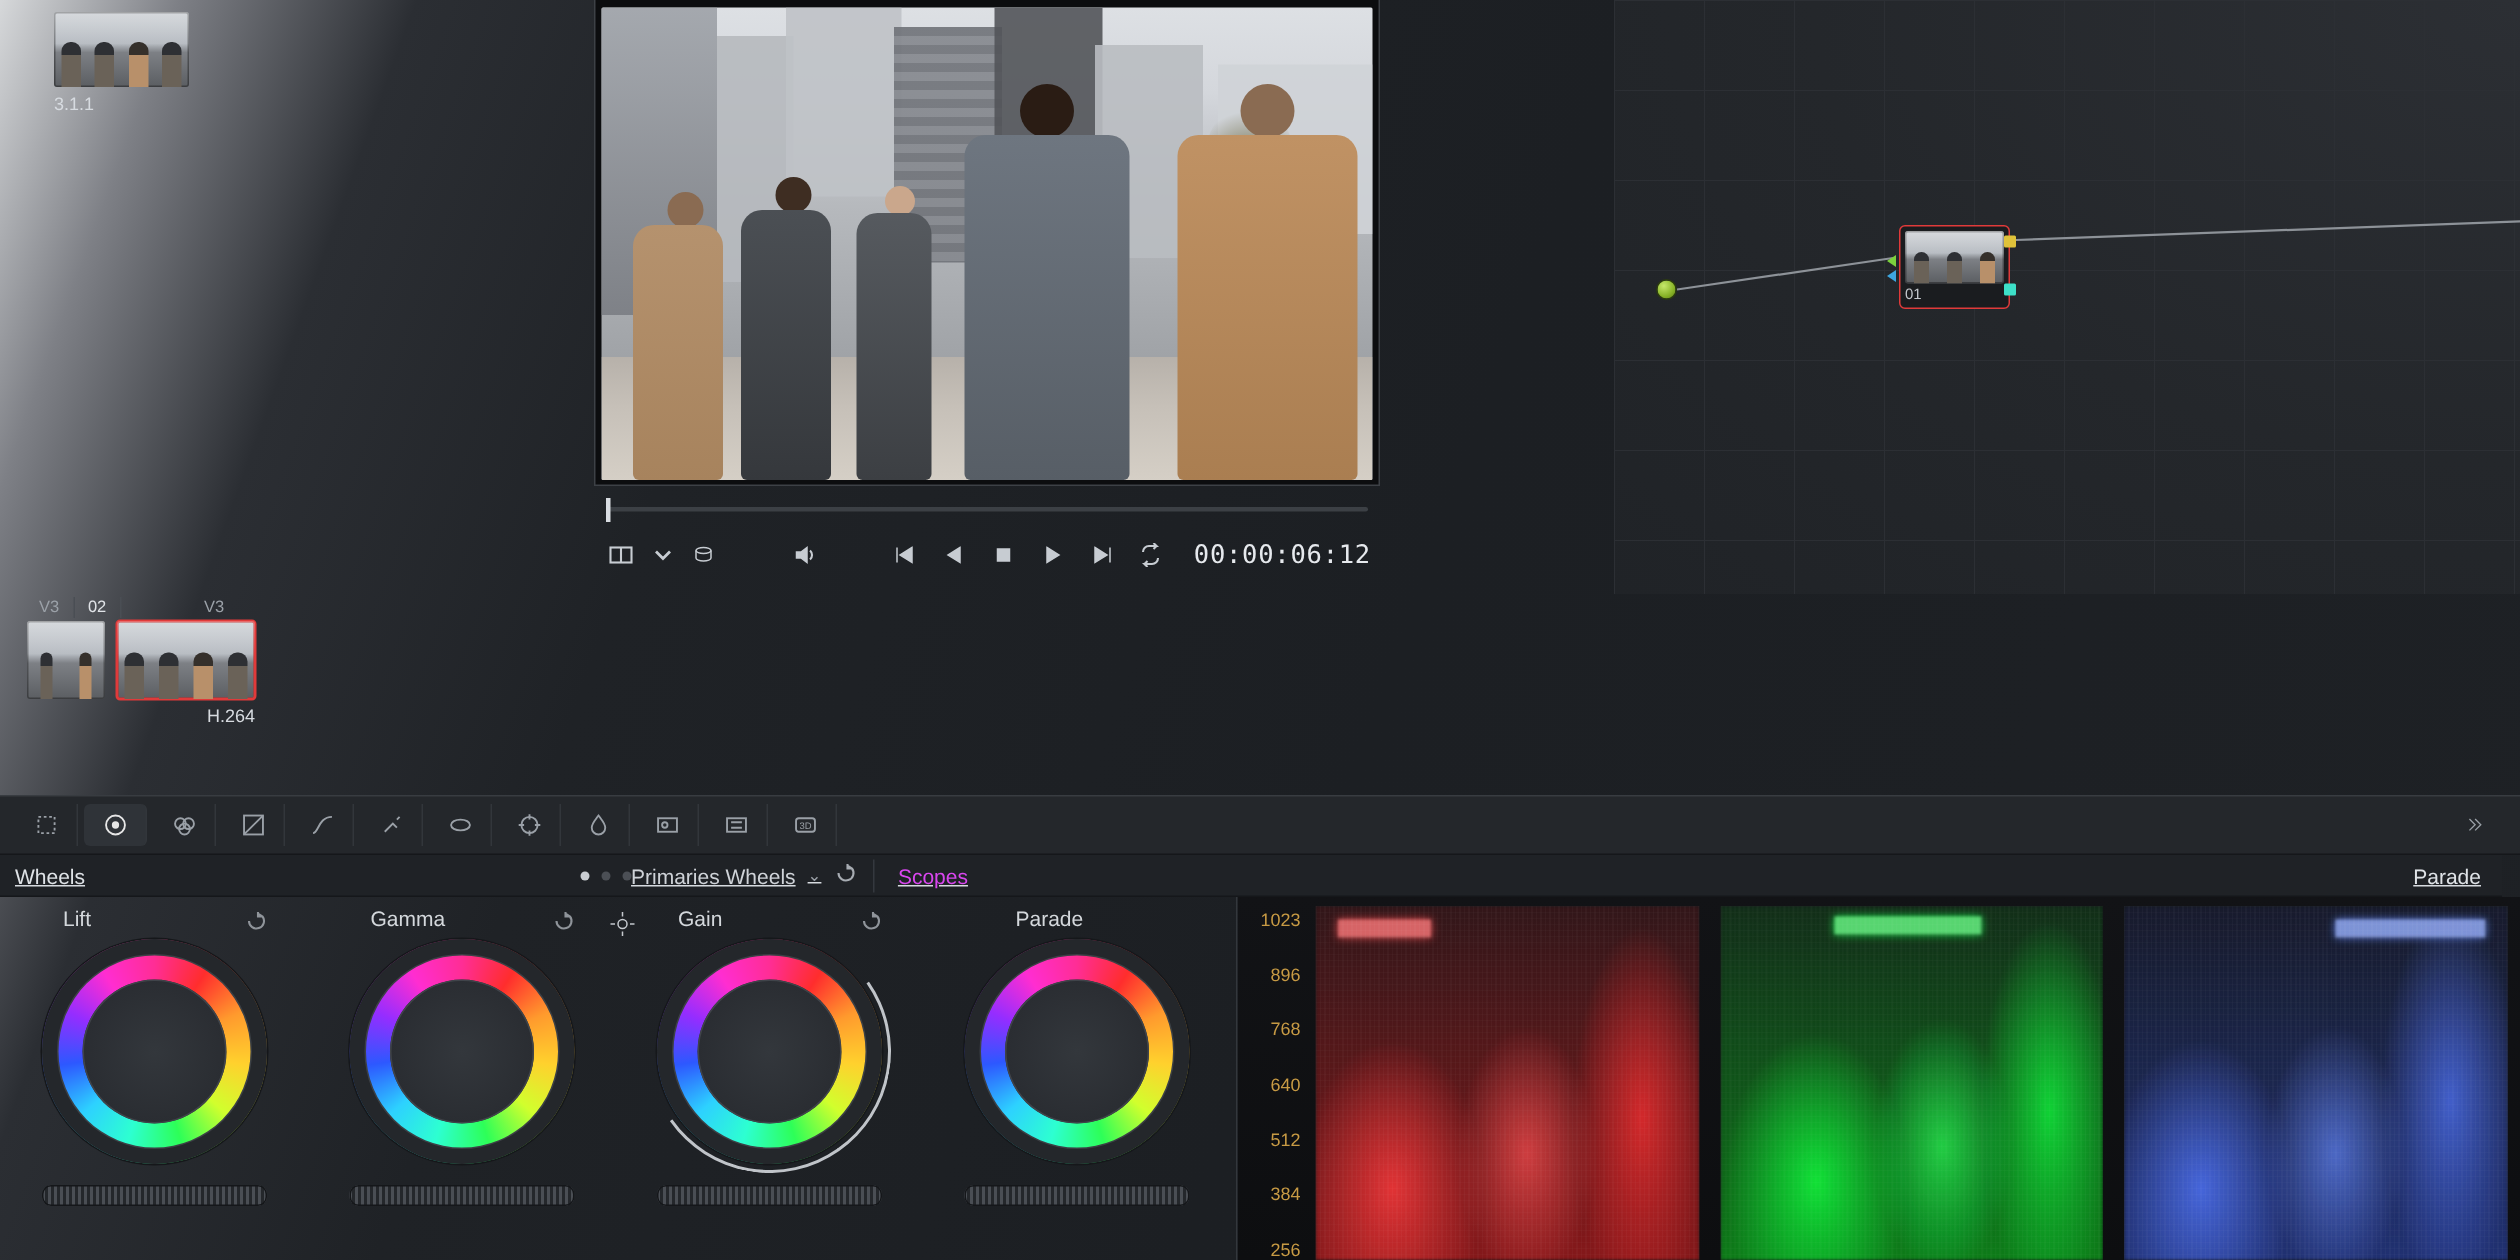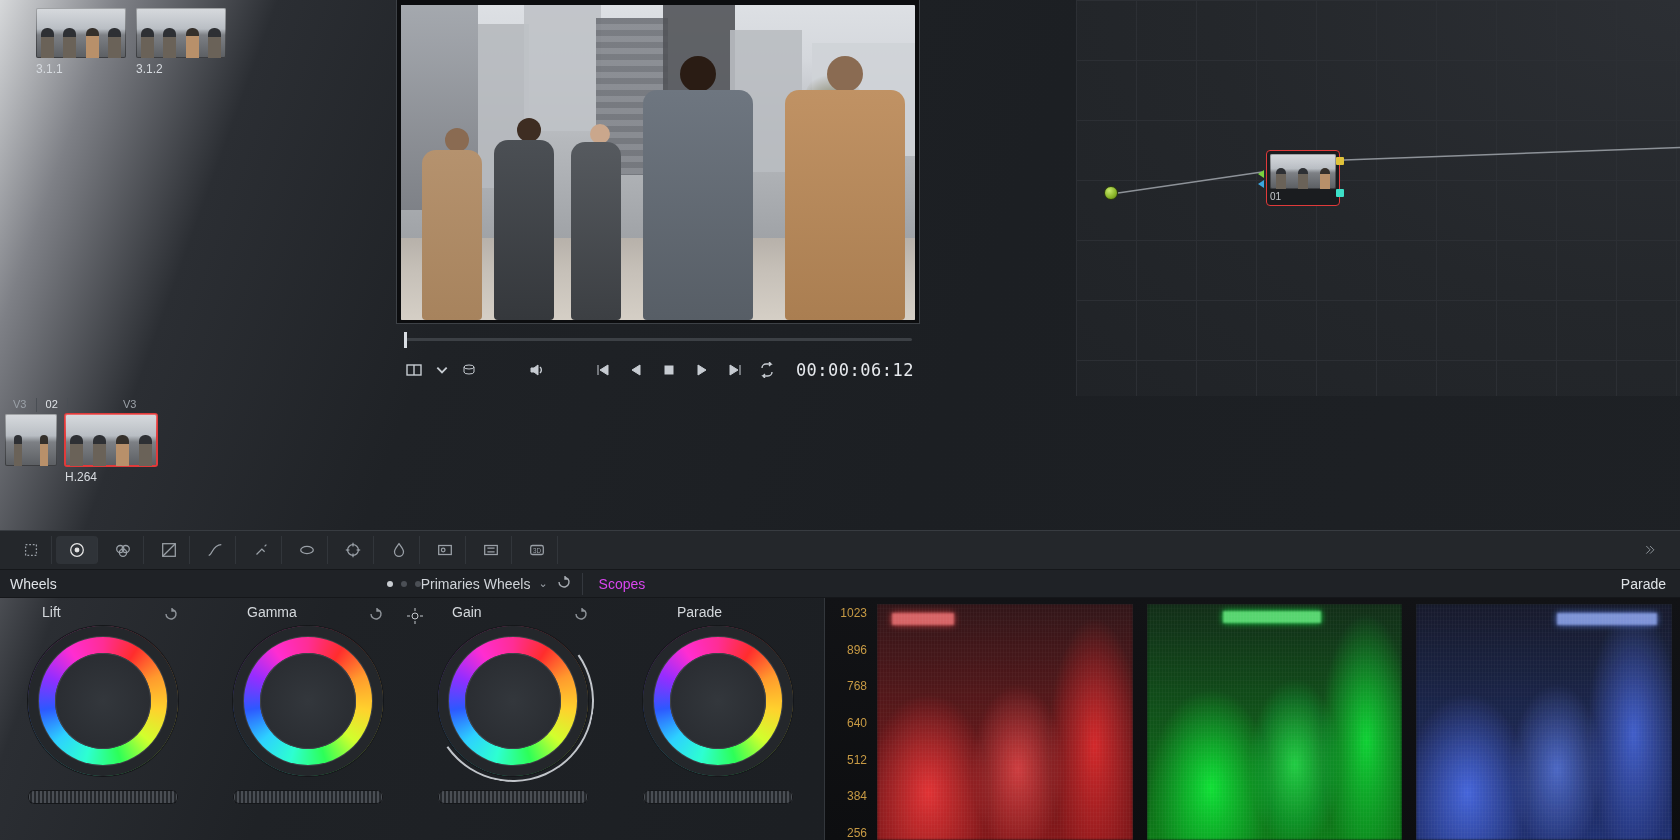--- a/index.html
+++ b/index.html
@@ -90,39 +90,39 @@
     background:radial-gradient(circle at 35% 30%, #c6e86b, #88b327 60%, #5d7d17);border:1px solid #2b3a10;}
   .node-clip{position:absolute;left:190px;top:150px;width:74px;height:56px;border:1px solid var(--accent);border-radius:4px;background:#1a1c1f;padding:3px;display:flex;flex-direction:column;}
   .node-clip .mini{flex:1;border-radius:2px;overflow:hidden;position:relative;}
   .node-clip .lbl{font-size:10px;color:#c3c7cc;margin-top:2px;line-height:11px;}
   .dot{position:absolute;width:8px;height:8px;border-radius:1px;} .dot.yellow{background:#e0c23a;} .dot.cyan{background:#3de0c8;} .dot.outA{right:-5px;top:6px;} .dot.outB{right:-5px;bottom:8px;}
   .tri{position:absolute;width:0;height:0;border-top:4px solid transparent;border-bottom:4px solid transparent;}
   .tri.in{left:-9px;top:19px;border-right:6px solid #7bd13d;}
   .tri.in2{left:-9px;bottom:17px;border-right:6px solid #3da6e0;}
 
   
-  .tl{position:absolute;left:3px;top:398px;right:0;height:120px;}
-  .tl .row{display:flex;gap:8px;padding-left:2px;}
+  .tl{position:absolute;left:16px;top:398px;right:0;height:120px;}
+  .tl .row{display:flex;gap:8px;padding-left:2px;text-align:right;}
   .tl .lab-top{font-size:11px;color:var(--text-dim);padding-left:10px;margin-bottom:2px;}
   .tl .sep{display:inline-block;width:1px;height:14px;background:#4a4e54;margin:0 6px;vertical-align:middle;}
 
   .tl .thumb{width:92px;height:52px;}
   .tl .cap{font-size:12px;color:var(--text);margin-top:4px;}
 
   
   .palbar{position:absolute;left:0;right:0;top:530px;height:40px;border-top:1px solid #383c41;border-bottom:1px solid #15171a;background:#24272b;display:flex;align-items:center;padding:0 10px;gap:4px;}
   .palbtn{width:42px;height:28px;display:flex;align-items:center;justify-content:center;color:#9aa0a7;border-right:1px solid #32363b;cursor:pointer;}
   .palbtn:last-child{border-right:none;}
   .palbtn.active{color:#e6e6e6;background:#2f3338;border-radius:4px;}
   .palbtn svg{width:18px;height:18px;fill:none;stroke:currentColor;stroke-width:1.4;}
   .palbar .spacer{flex:1;}
   .palbar .rt svg{width:18px;height:18px;stroke:#9aa0a7;fill:none;}
 
   
-  .panelhdr{position:absolute;left:0;right:0;top:570px;height:28px;display:flex;align-items:center;background:#1f2226;border-bottom:1px solid #15171a;}
+  .panelhdr{position:absolute;left:0;right:12px;top:570px;height:28px;display:flex;align-items:center;background:#1f2226;border-bottom:1px solid #15171a;text-decoration:underline;}
   .panelhdr .l{padding-left:10px;font-size:14px;color:#dfe3e7;font-weight:500;}
   .panelhdr .dots{margin:0 auto 0 330px;display:flex;gap:8px;}
   .panelhdr .dots span{width:6px;height:6px;border-radius:50%;background:#4b4f55;}
   .panelhdr .dots span.on{background:#c9cdd2;}
   .panelhdr .r{margin-left:auto;display:flex;align-items:center;gap:8px;padding-right:6px;color:#cfd3d8;font-size:14px;}
   .panelhdr .arrow{font-size:11px;color:#9aa0a7;}
   .panelhdr .reset svg{width:16px;height:16px;stroke:#a7acb2;fill:none;}
   .panelhdr .split{width:1px;height:22px;background:#34383e;margin:0 0 0 4px;}
   .panelhdr .scopes-l{padding-left:16px;font-size:14px;color:#d946ef;font-weight:500;}
   .panelhdr .right-end{padding-right:14px;font-size:14px;color:#dfe3e7;}
@@ -206,31 +206,20 @@
         <div class="thumb">
             <div class="ppl">
               <span class="p"></span>
               <span class="p"></span>
               <span class="p tan"></span>
               <span class="p"></span>
             </div>
           </div>
         <div class="thumb-label">3.1.1</div>
       </div>
-      <div class="thumb-wrap">
-        <div class="thumb">
-            <div class="ppl">
-              <span class="p"></span>
-              <span class="p"></span>
-              <span class="p tan"></span>
-              <span class="p"></span>
-            </div>
-          </div>
-        <div class="thumb-label">3.1.2</div>
-      </div>
     </div>
   </div>
 
   <div class="viewer">
     <div class="viewer-frame">
       <div class="viewer-img">
         <div class="bld a"></div>
           <div class="bld b"></div>
           <div class="bld c"></div>
         <div class="bld d"></div>

